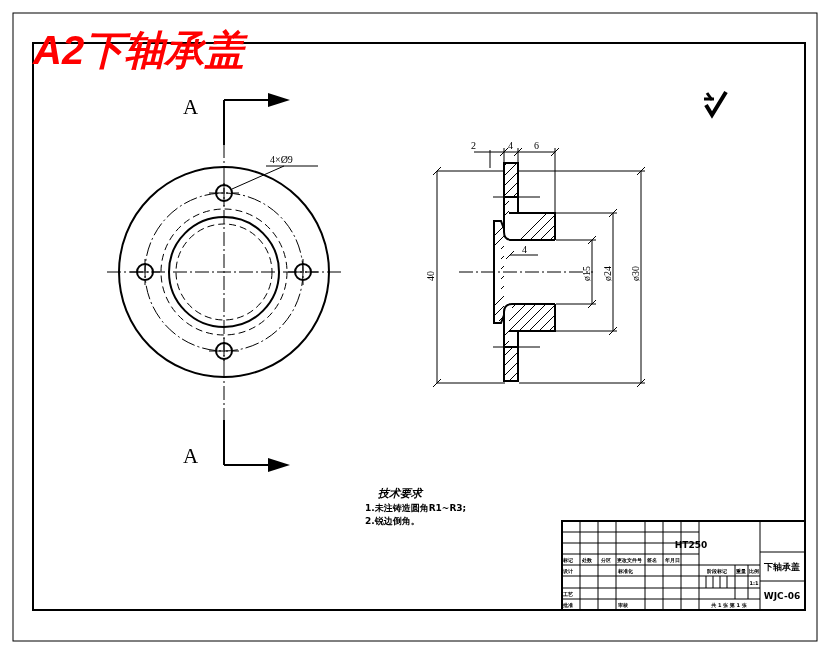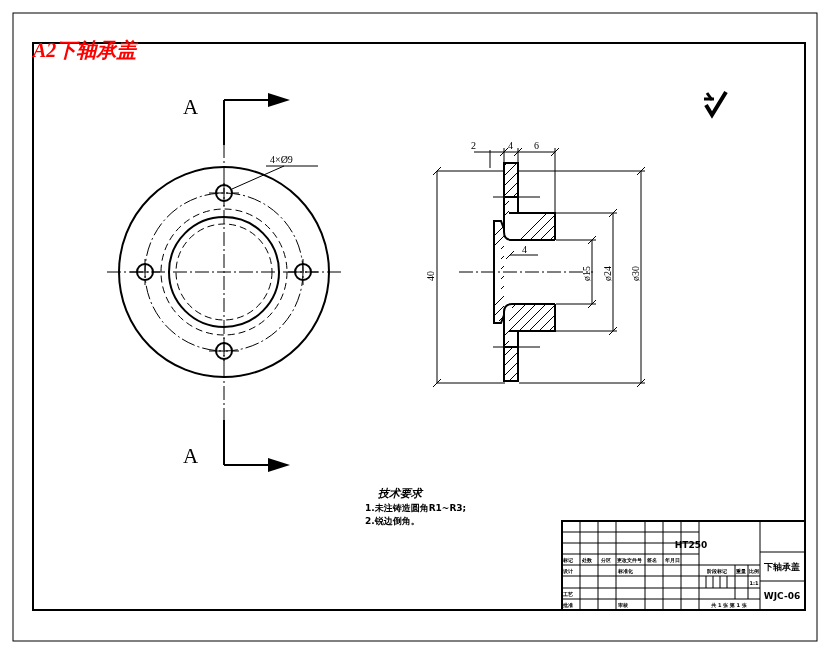--- a/index.html
+++ b/index.html
@@ -44,22 +44,22 @@
   .tb-txt {
     font-family: "DejaVu Sans", sans-serif;
     fill: #000;
     font-weight: bold;
   }
   #title-text {
     position: absolute;
     left: 33px;
     top: 33px;
     color: #ff0000;
-    font-family: Liberation Serif, serif;
-    font-size: 20px;
+    font-family: Liberation Sans, sans-serif;
+    font-size: 40px;
     font-weight: bold;
     font-style: italic;
     letter-spacing: 0px;
     white-space: nowrap;
     line-height: 34px;
   }
 </style>
 </head>
 <body>
 

